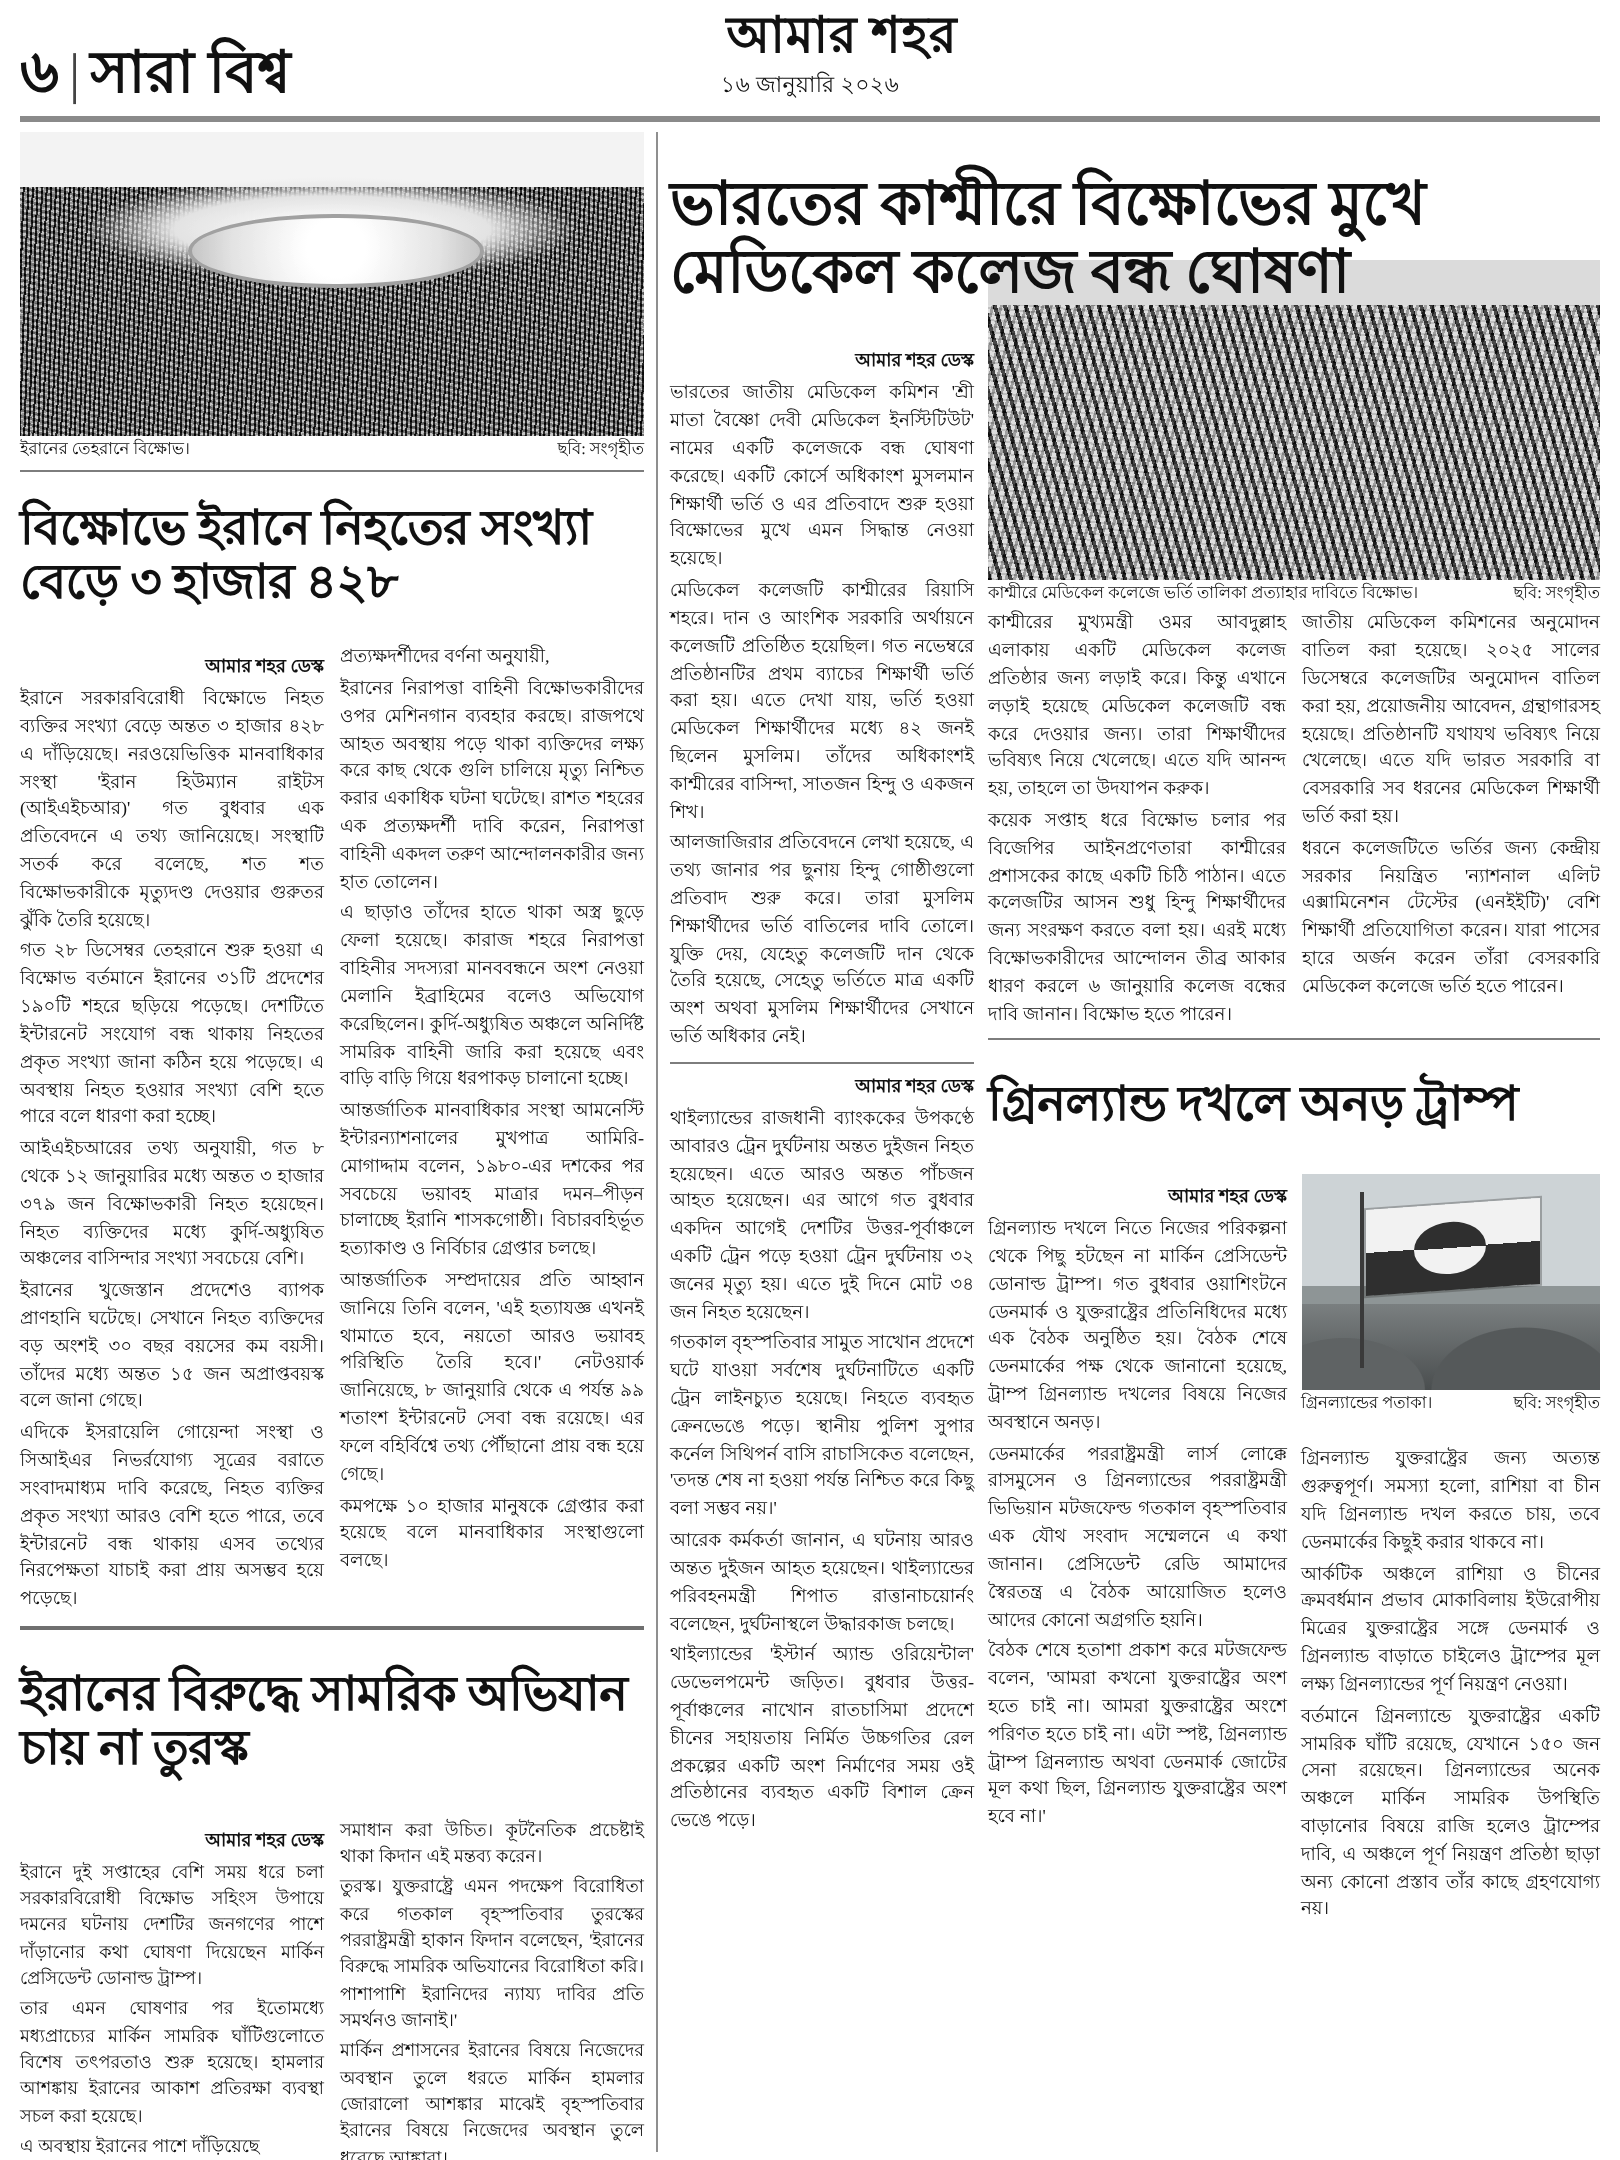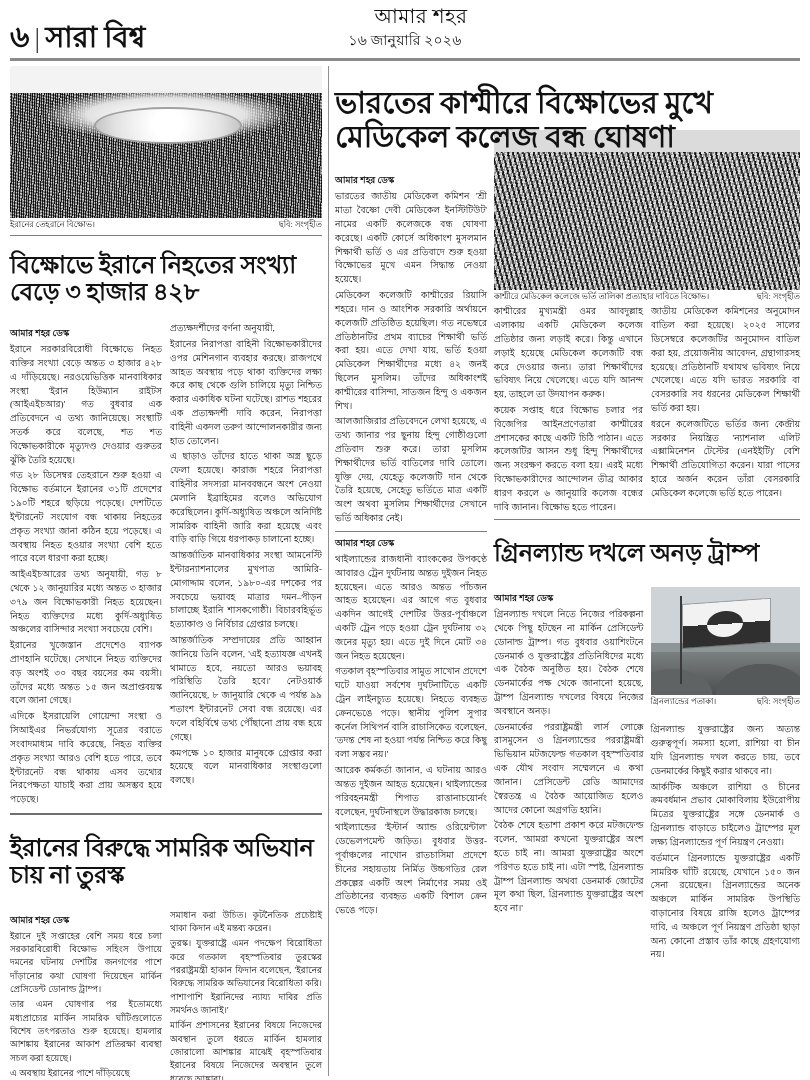--- a/index.html
+++ b/index.html
@@ -16,22 +16,22 @@
   
   .masthead { display: flex; align-items: flex-end; height: 44px; position: relative; }
   .pagenum-block { display: flex; align-items: baseline; gap: 2px; }
   .pagenum { font-size: 30px; font-weight: 700; line-height: 1; letter-spacing: 0px; }
   .pipe { font-size: 28px; font-weight: 300; color: #444; line-height: 1; margin: 0 3px; }
   .section-name { font-size: 29px; font-weight: 700; line-height: 1; }
   .paper-title-wrap {
     position: absolute; left: 0; right: 0; top: -2px;
     display: flex; flex-direction: column; align-items: center; pointer-events: none;
   }
-  .paper-title { font-size: 20px; font-weight: 400; line-height: 1.05; letter-spacing: .5px; margin-left: 32px; }
-  .paper-date { font-size: 14px; margin-top: 2px; letter-spacing: .2px; }
+  .paper-title { font-size: 25px; font-weight: 700; line-height: 1.05; letter-spacing: .5px; margin-left: 32px; }
+  .paper-date { font-size: 11px; margin-top: 2px; letter-spacing: .2px; }
   .rule-main { height: 3px; background: #8a8a8a; margin-top: 6px; }
 
   
   .content { display: flex; margin-top: 5px; height: 1010px; }
   .left-block { width: 312px; flex: 0 0 312px; }
   .vrule { width: 1px; background: #8f8f8f; margin: 0 6px; flex: 0 0 1px; align-self: stretch; }
   .right-block { flex: 1; display: flex; }
   .col-mid { width: 152px; flex: 0 0 152px; }
   .gap { width: 7px; flex: 0 0 7px; }
   .col-right { flex: 1; }
@@ -108,21 +108,21 @@
     font-weight: 700; line-height: 1.12; letter-spacing: -.2px;
   }
   .hl-xl { font-size: 30px; }      
   .hl-lg { font-size: 24px; }      
   .hl-md { font-size: 24px; }      
   .hl-sm { font-size: 17px; }      
   .rule-thin { height: 1px; background: #7d7d7d; margin: 5px 0 4px; }
   .rule-thick { height: 2px; background: #6f6f6f; margin: 6px 0 5px; }
 
   
-  .byline { font-size: 9px; font-weight: 700; margin: 4px 0 2px; }
+  .byline { font-size: 9px; font-weight: 700; margin: 4px 0 2px; text-align: right; }
   .cols-2 { column-count: 2; column-gap: 8px; }
   .body-text p {
     margin: 0 0 2px;
     font-size: 9.1px;
     line-height: 1.52;
     text-align: justify;
     text-justify: inter-word;
     hyphens: none;
     word-spacing: .2px;
   }

